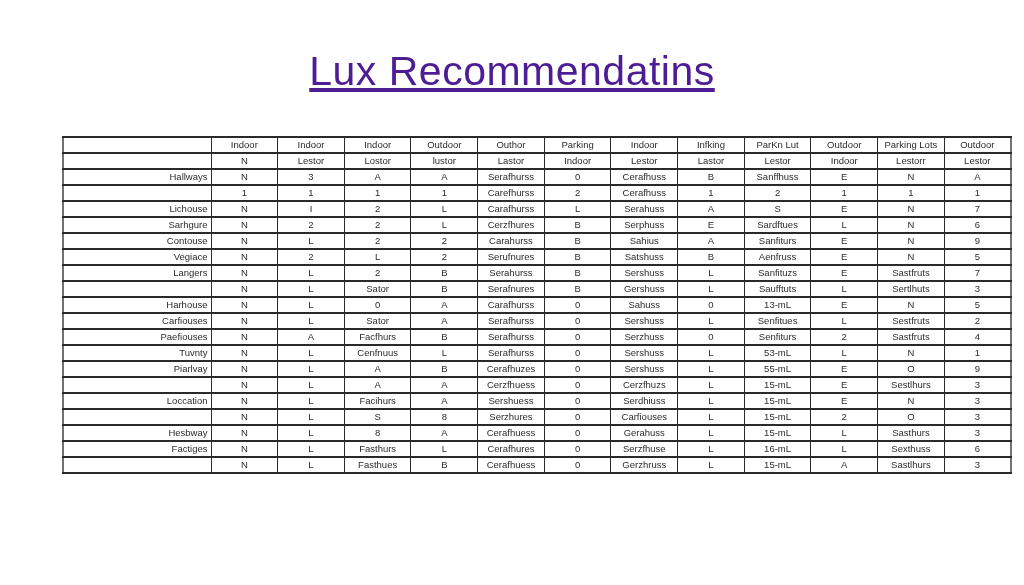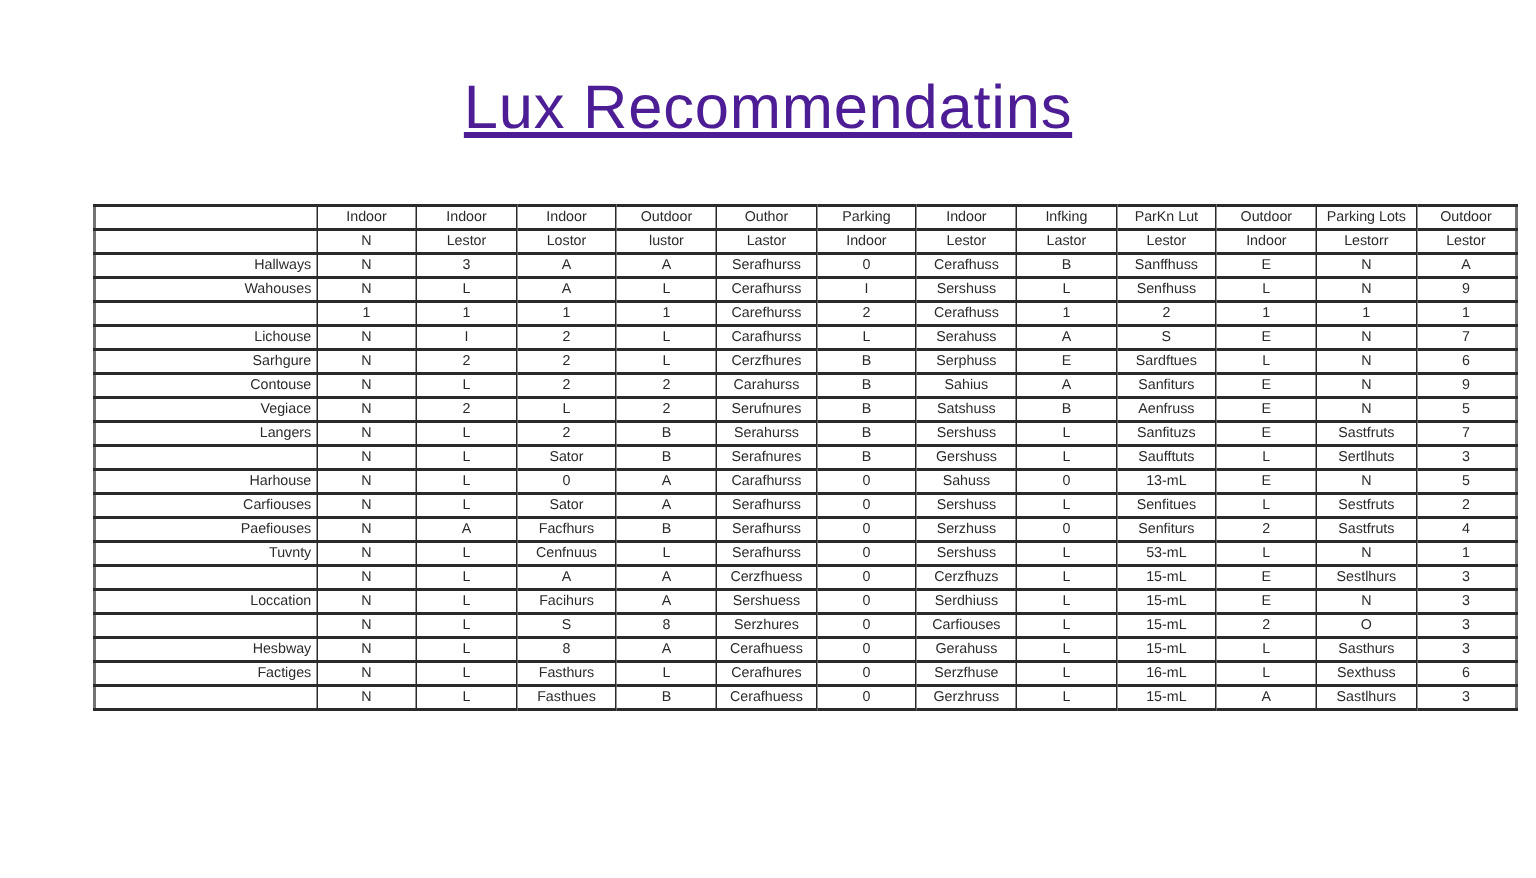--- a/index.html
+++ b/index.html
@@ -120,35 +120,20 @@
           <td>Serafhurss</td>
           <td>0</td>
           <td>Cerafhuss</td>
           <td>B</td>
           <td>Sanffhuss</td>
           <td>E</td>
           <td>N</td>
           <td>A</td>
         </tr>
         <tr>
-          <td class="row-label">Wahouses</td>
-          <td>N</td>
-          <td>L</td>
-          <td>A</td>
-          <td>L</td>
-          <td>Cerafhurss</td>
-          <td>I</td>
-          <td>Sershuss</td>
-          <td>L</td>
-          <td>Senfhuss</td>
-          <td>L</td>
-          <td>N</td>
-          <td>9</td>
-        </tr>
-        <tr>
           <td class="row-label"></td>
           <td>1</td>
           <td>1</td>
           <td>1</td>
           <td>1</td>
           <td>Carefhurss</td>
           <td>2</td>
           <td>Cerafhuss</td>
           <td>1</td>
           <td>2</td>
@@ -298,20 +283,35 @@
           <td>Cenfnuus</td>
           <td>L</td>
           <td>Serafhurss</td>
           <td>0</td>
           <td>Sershuss</td>
           <td>L</td>
           <td>53-mL</td>
           <td>L</td>
           <td>N</td>
           <td>1</td>
+        </tr>
+        <tr>
+          <td class="row-label">Piarlvay</td>
+          <td>N</td>
+          <td>L</td>
+          <td>A</td>
+          <td>B</td>
+          <td>Cerafhuzes</td>
+          <td>0</td>
+          <td>Sershuss</td>
+          <td>L</td>
+          <td>55-mL</td>
+          <td>E</td>
+          <td>O</td>
+          <td>9</td>
         </tr>
         <tr>
           <td class="row-label"></td>
           <td>N</td>
           <td>L</td>
           <td>A</td>
           <td>A</td>
           <td>Cerzfhuess</td>
           <td>0</td>
           <td>Cerzfhuzs</td>

